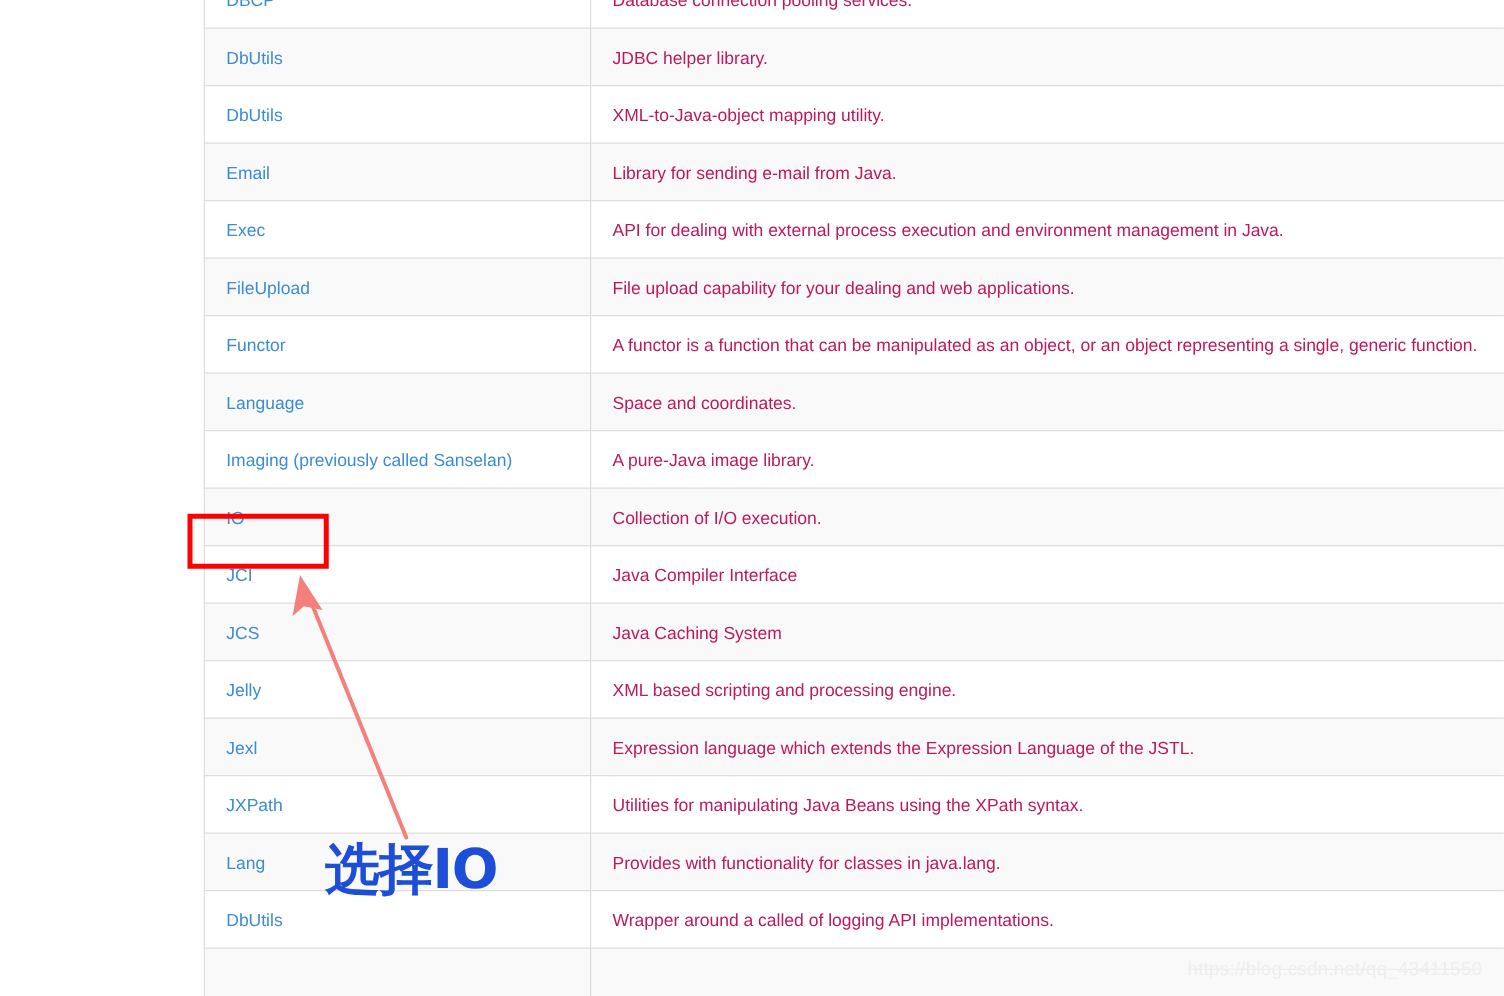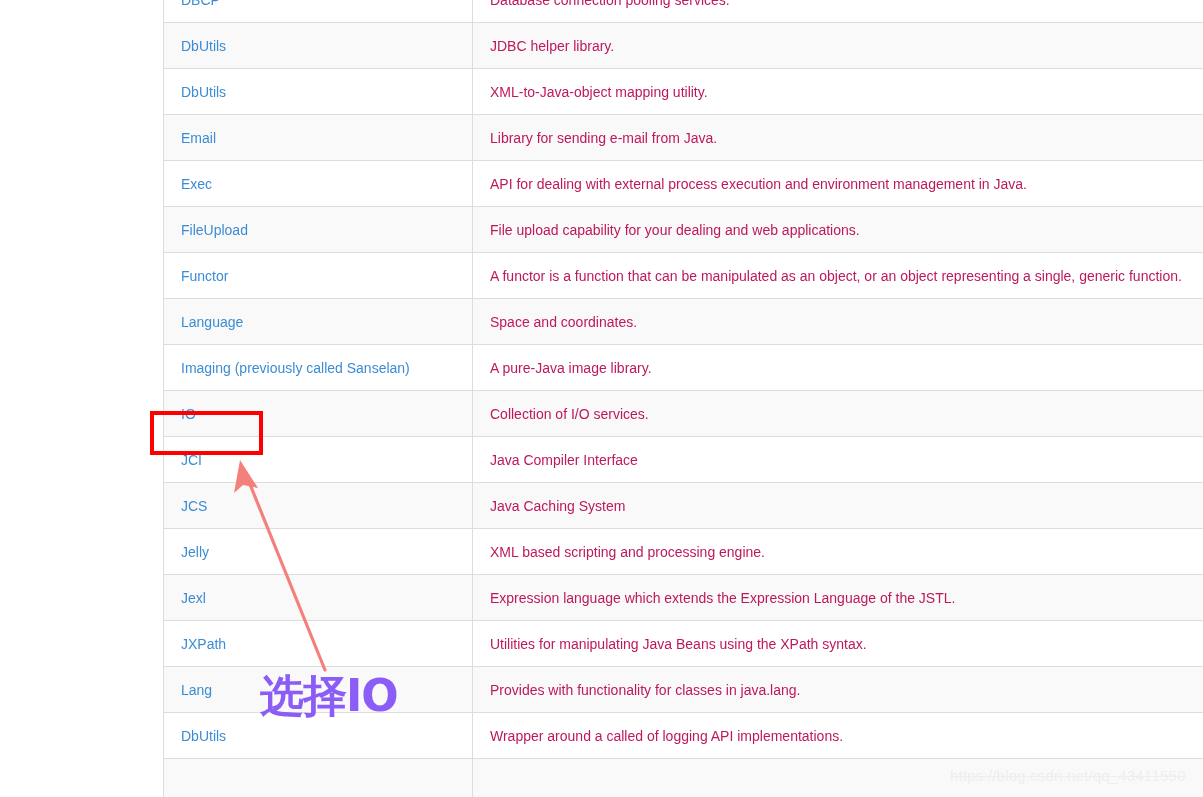--- a/index.html
+++ b/index.html
@@ -86,21 +86,21 @@
     width: 120px;
     height: 230px;
     pointer-events: none;
   }
 
   
   #annotation-label {
     position: absolute;
     left: 260px;
     top: 674px;
-    color: #8b5cf6;
+    color: #1d4ed8;
     font-size: 44px;
     font-weight: bold;
     line-height: 1;
     letter-spacing: -1px;
     white-space: nowrap;
     font-family: "DejaVu Sans", sans-serif;
   }
 
   
   #watermark {
@@ -158,21 +158,21 @@
         <tr class="odd">
           <td class="name-cell"><a class="comp-link">Language</a></td>
           <td class="desc-cell"><span class="comp-desc">Space and coordinates.</span></td>
         </tr>
         <tr class="even">
           <td class="name-cell"><a class="comp-link">Imaging (previously called Sanselan)</a></td>
           <td class="desc-cell"><span class="comp-desc">A pure-Java image library.</span></td>
         </tr>
         <tr class="odd">
           <td class="name-cell"><a class="comp-link">IO</a></td>
-          <td class="desc-cell"><span class="comp-desc">Collection of I/O services.</span></td>
+          <td class="desc-cell"><span class="comp-desc">Collection of I/O execution.</span></td>
         </tr>
         <tr class="even">
           <td class="name-cell"><a class="comp-link">JCI</a></td>
           <td class="desc-cell"><span class="comp-desc">Java Compiler Interface</span></td>
         </tr>
         <tr class="odd">
           <td class="name-cell"><a class="comp-link">JCS</a></td>
           <td class="desc-cell"><span class="comp-desc">Java Caching System</span></td>
         </tr>
         <tr class="even">

